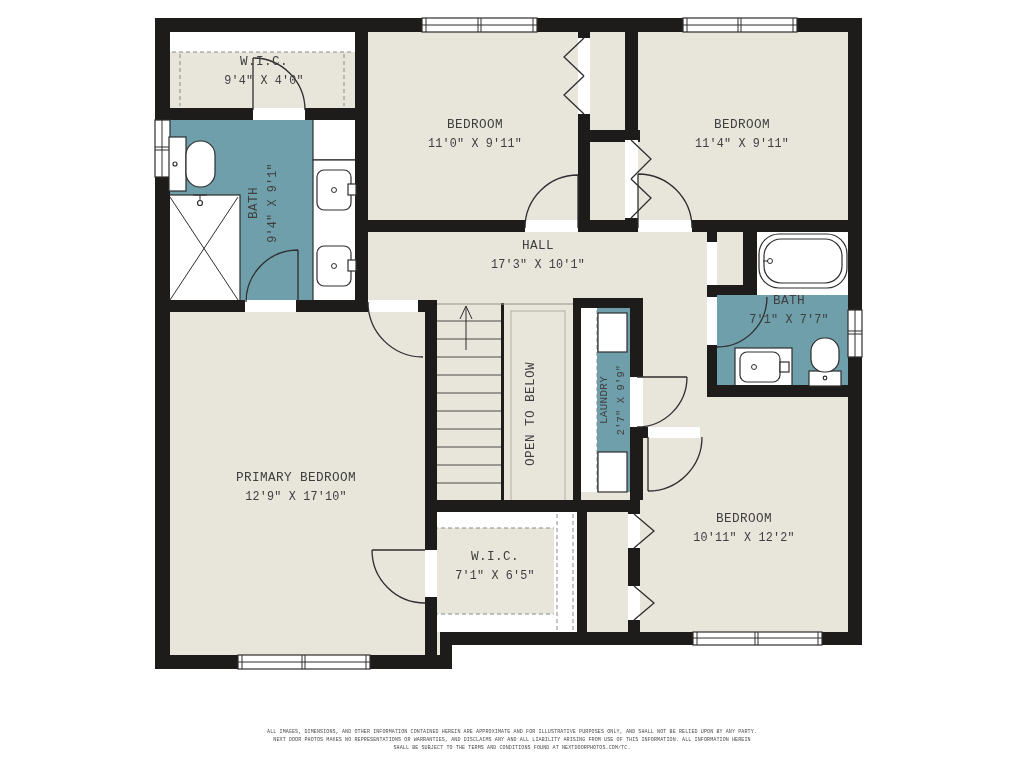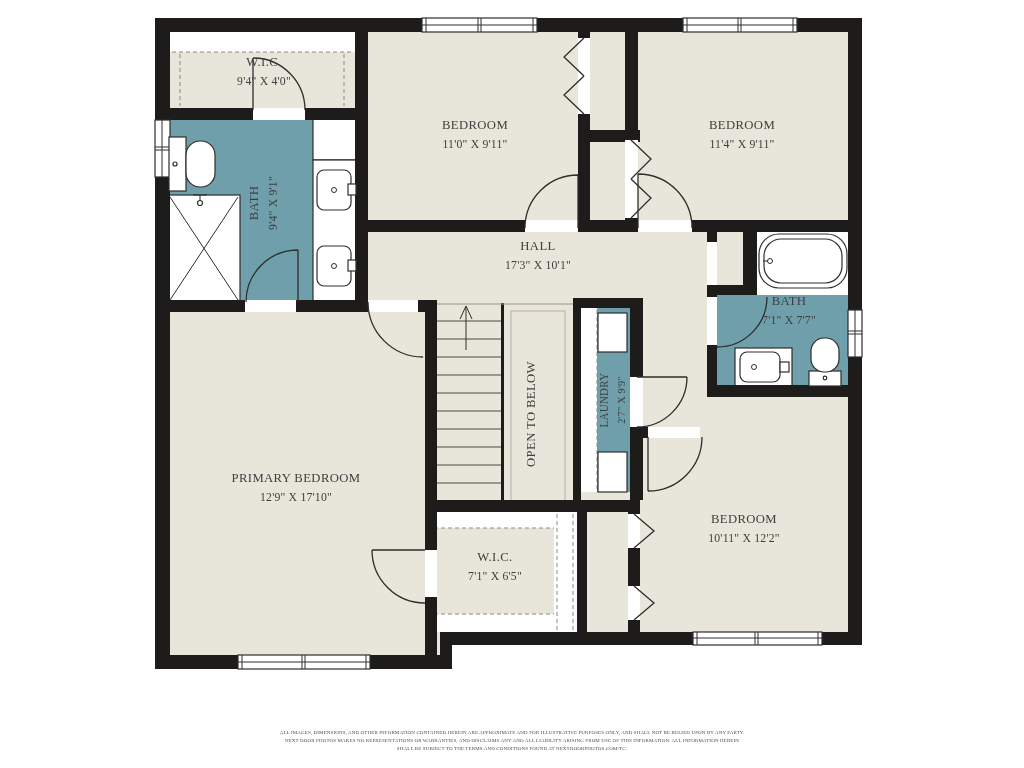--- a/index.html
+++ b/index.html
@@ -1,17 +1,17 @@
 <!DOCTYPE html>
 <html style="--floor: #e8e5db; --wet: #6f9faa; --wall: #1d1c1a;"><head>
 <meta charset="utf-8">
 <style>
   html,body{margin:0;padding:0;background:#fff;}
   .stage{position:relative;width:980px;height:768px;background:#fff;overflow:hidden;
-         font-family:Liberation Serif, serif;}
+         font-family:Liberation Mono, monospace;}
   svg{position:absolute;left:0;top:0;}
   .floor{fill:var(--floor,#e8e5db);}
   .wet{fill:var(--wet,#6f9faa);}
   .wall{fill:var(--wall,#1d1c1a);}
   .white{fill:#ffffff;}
   .whiteb{fill:#ffffff;stroke:#2e2e2e;stroke-width:1.2;}
   .ln{fill:none;stroke:#2e2e2e;stroke-width:1.3;}
   .thin{fill:none;stroke:#2e2e2e;stroke-width:1;}
   .dash{fill:none;stroke:#8a8a8a;stroke-width:1;stroke-dasharray:4 3;}
   .tread{stroke:#4a4a4a;stroke-width:1;}

